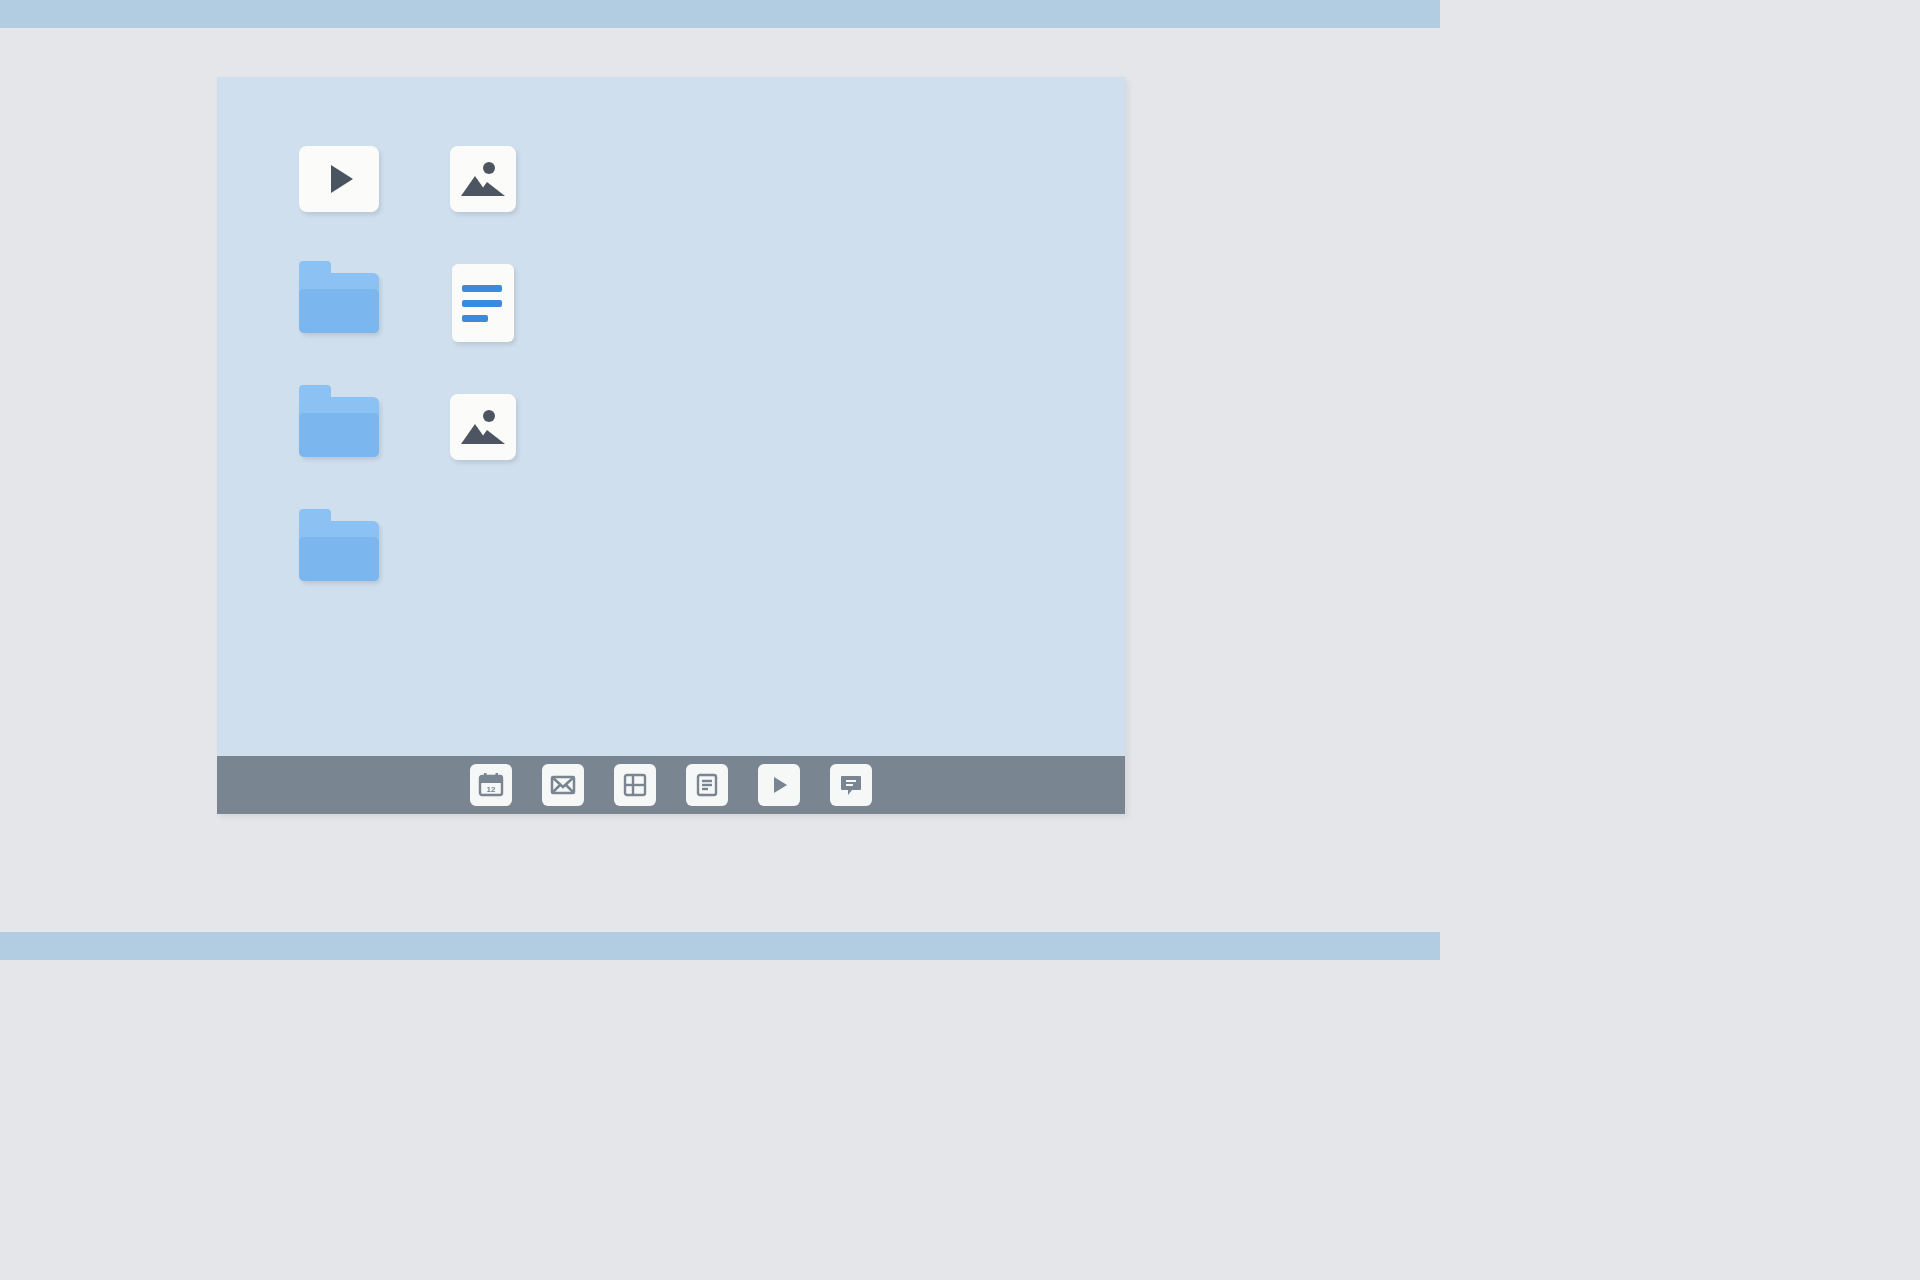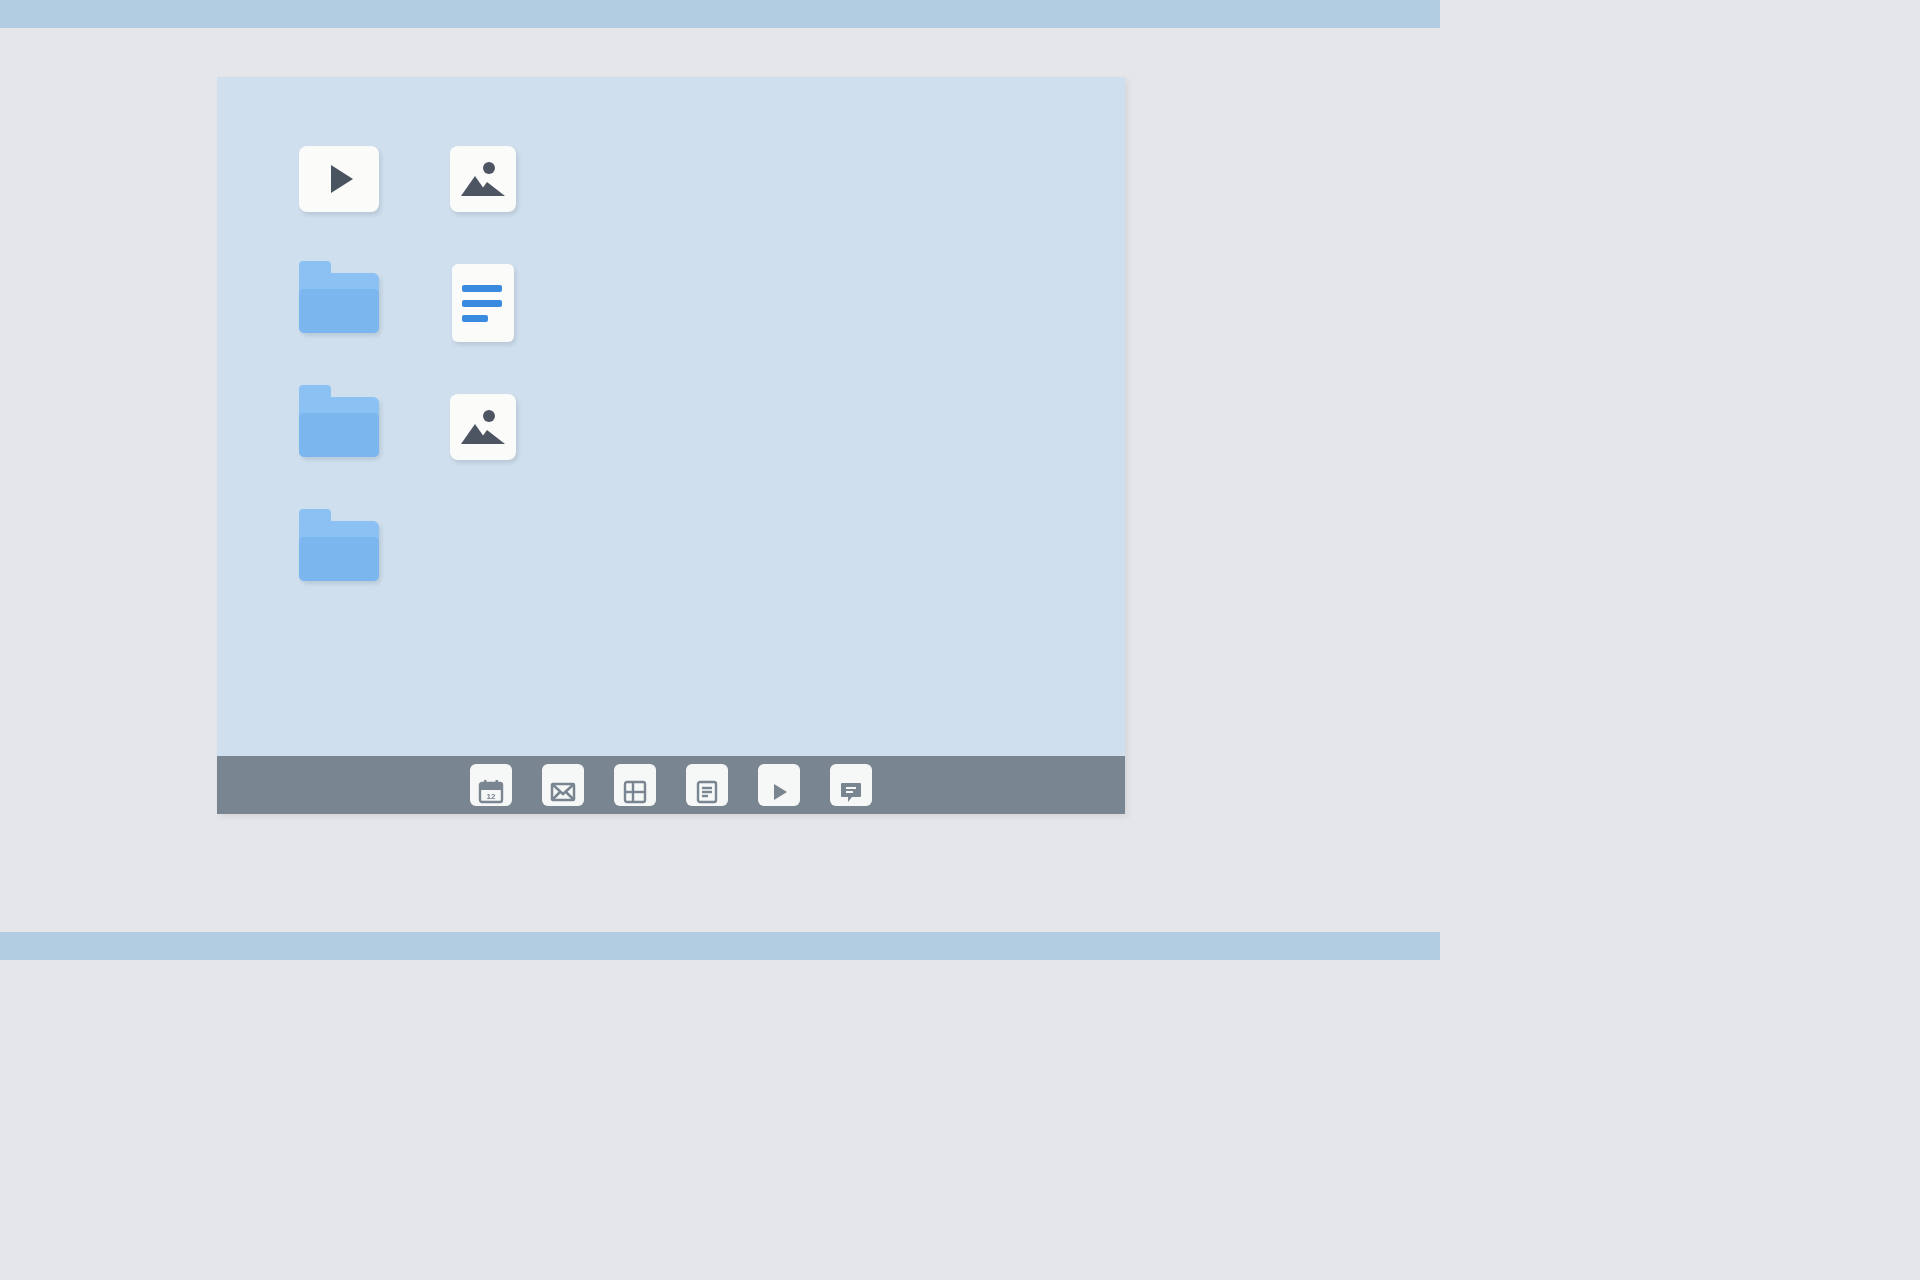--- a/index.html
+++ b/index.html
@@ -140,21 +140,21 @@
     background: #798591;
     display: flex;
     align-items: center;
     justify-content: center;
     gap: 30px;
   }
   .task-btn {
     width: 42px; height: 42px;
     background: #f6f7f7;
     border-radius: 6px;
-    display: flex; align-items: flex-end; justify-content: center;
+    display: flex; align-items: center; justify-content: center;
     cursor: pointer;
   }
   .task-btn svg { display:block; }
 </style>
 </head>
 <body>
 
 <div class="band-top"></div>
 <div class="band-bottom"></div>
 

